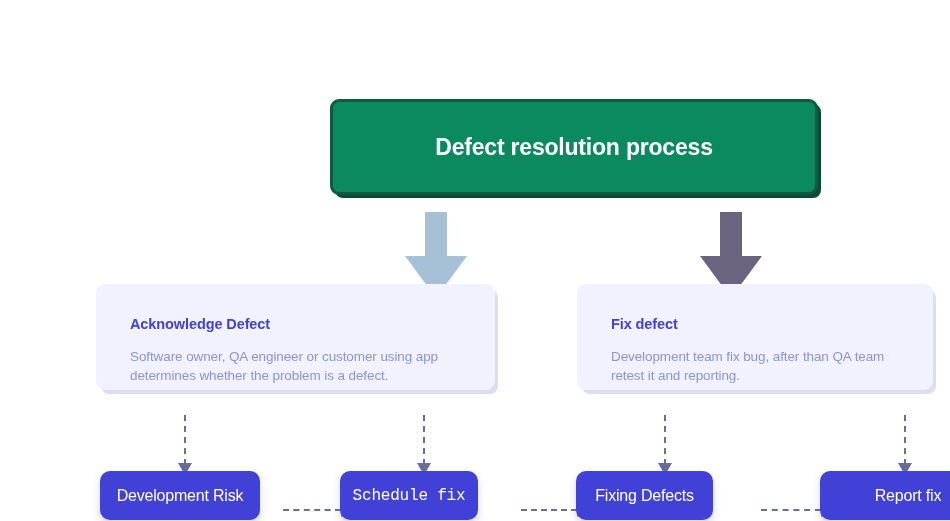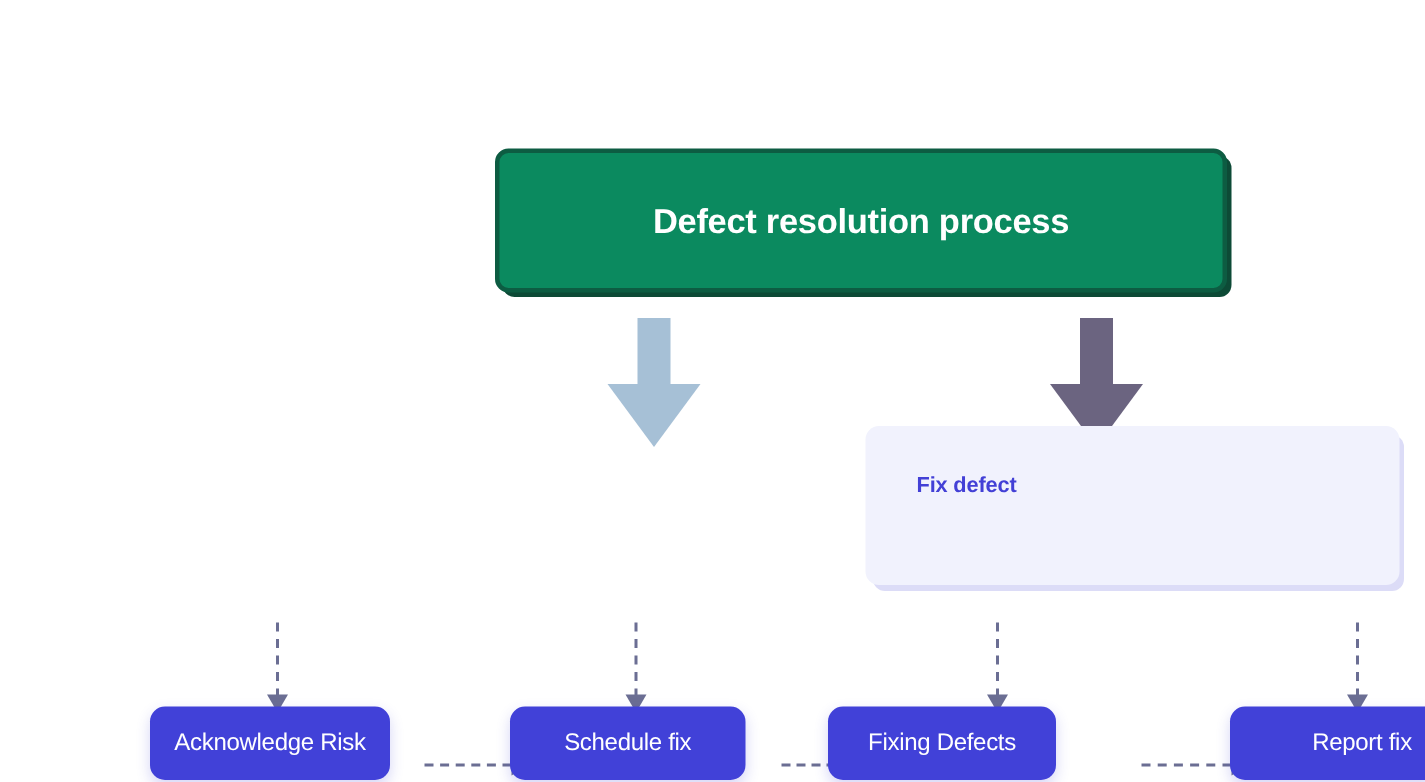--- a/index.html
+++ b/index.html
@@ -164,44 +164,49 @@
     border-radius: 10px;
     box-shadow: 0 4px 9px rgba(65,65,216,0.22);
     display: flex;
     align-items: center;
     justify-content: center;
     color: #ffffff;
     font-size: 16px;
     letter-spacing: -0.2px;
   }
   #pill-1 { left: 40px;  width: 160px; }
-  #pill-2 { left: 280px; width: 157px; }
-  #pill-3 { left: 492px; width: 152px; }
+  #pill-2 { left: 280px; width: 138px; font-family: Liberation Mono, monospace; }
+  #pill-3 { left: 516px; width: 137px; }
   #pill-4 { left: 760px; width: 140px; padding-left: 36px; }
 </style>
 </head>
 <body>
 
 <div id="diagram">
 
   <div class="header-box">
     <div class="header-title">Defect resolution process</div>
   </div>
 
   <div class="thick-arrow" id="arrow-left">
     <div class="shaft" style="background:#a6c0d6;"></div>
     <div class="head" style="border-top-color:#a6c0d6;"></div>
   </div>
   <div class="thick-arrow" id="arrow-right">
     <div class="shaft" style="background:#6b6480;"></div>
     <div class="head" style="border-top-color:#6b6480;"></div>
   </div>
 
+  <div class="info-card" id="card-left">
+    <div class="card-title">Acknowledge Defect</div>
+    <div class="card-body">Software owner, QA engineer or customer using app determines whether the problem is a defect.</div>
+  </div>
   <div class="info-card" id="card-right">
     <div class="card-title">Fix defect</div>
+    <div class="card-body">Development team fix bug, after than QA team retest it and reporting.</div>
   </div>
 
   <div class="v-connector" id="vc-1">
     <div class="v-line"></div>
     <div class="v-head"></div>
   </div>
   <div class="v-connector" id="vc-2">
     <div class="v-line"></div>
     <div class="v-head"></div>
   </div>
@@ -220,18 +225,18 @@
   </div>
   <div class="h-connector" id="hc-2">
     <div class="h-line"></div>
     <div class="h-head"></div>
   </div>
   <div class="h-connector" id="hc-3">
     <div class="h-line"></div>
     <div class="h-head"></div>
   </div>
 
-  <div class="pill" id="pill-1">Acknowledge Risk</div>
+  <div class="pill" id="pill-1">Development Risk</div>
   <div class="pill" id="pill-2">Schedule fix</div>
   <div class="pill" id="pill-3">Fixing Defects</div>
   <div class="pill" id="pill-4">Report fix</div>
 
 </div>
 
 </body></html>

